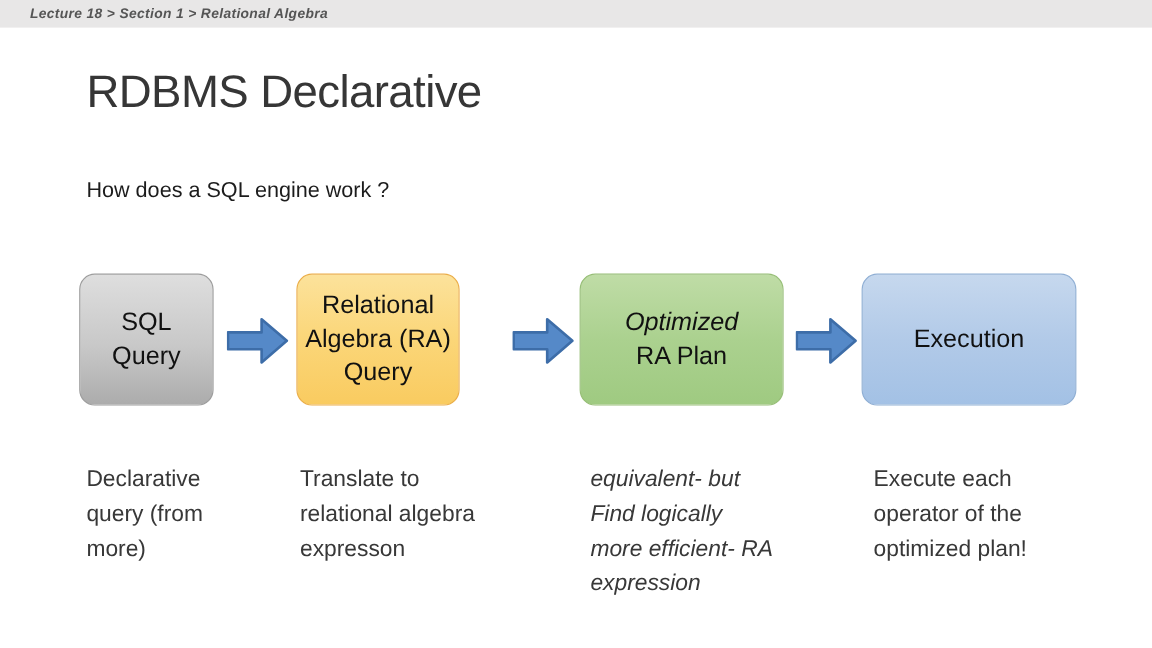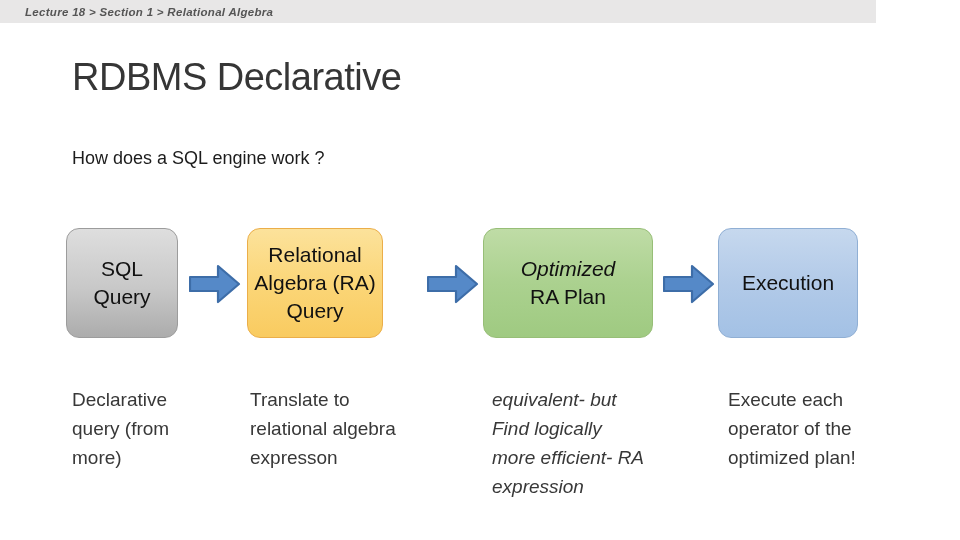--- a/index.html
+++ b/index.html
@@ -11,21 +11,21 @@
   }
   .slide {
     position: relative;
     width: 960px;
     height: 540px;
     background: #ffffff;
   }
   .breadcrumb-bar {
     position: absolute;
     top: 0; left: 0;
-    width: 876px;
+    width: 960px;
     height: 23px;
     background: #E8E7E7;
     display: flex;
     align-items: center;
     padding-left: 25px;
   }
   .breadcrumb-text {
     font-size: 11.5px;
     font-weight: bold;
     font-style: italic;
@@ -75,21 +75,21 @@
     left: 247px; width: 136px;
     background: linear-gradient(180deg, #FCE29B 0%, #FBD678 50%, #F9CB60 100%);
     border: 1.5px solid #EBAE49;
   }
   .box-green {
     left: 483px; width: 170px;
     background: linear-gradient(180deg, #BFDCA6 0%, #ABD18F 50%, #9FCA81 100%);
     border: 1.5px solid #97BE77;
   }
   .box-blue {
-    left: 718px; width: 140px;
+    left: 718px; width: 179px;
     background: linear-gradient(180deg, #C6D8EE 0%, #B2CAE8 50%, #A3C1E5 100%);
     border: 1.5px solid #90AFD4;
   }
   .arrow {
     position: absolute;
     top: 262px;
     width: 52px;
     height: 44px;
   }
   .arrow-1 { left: 189px; }

